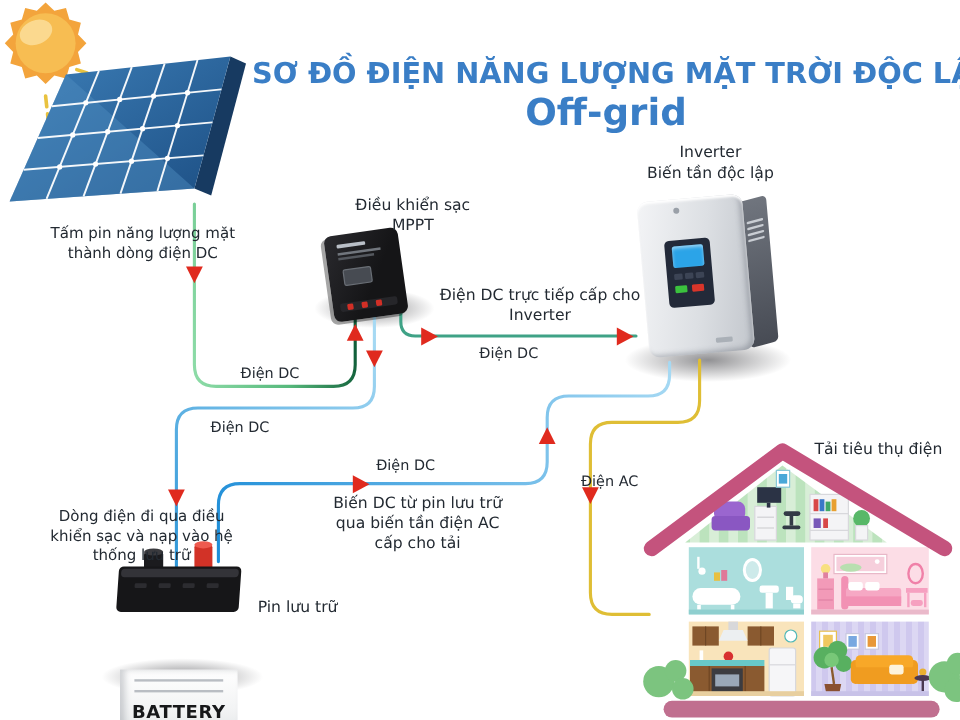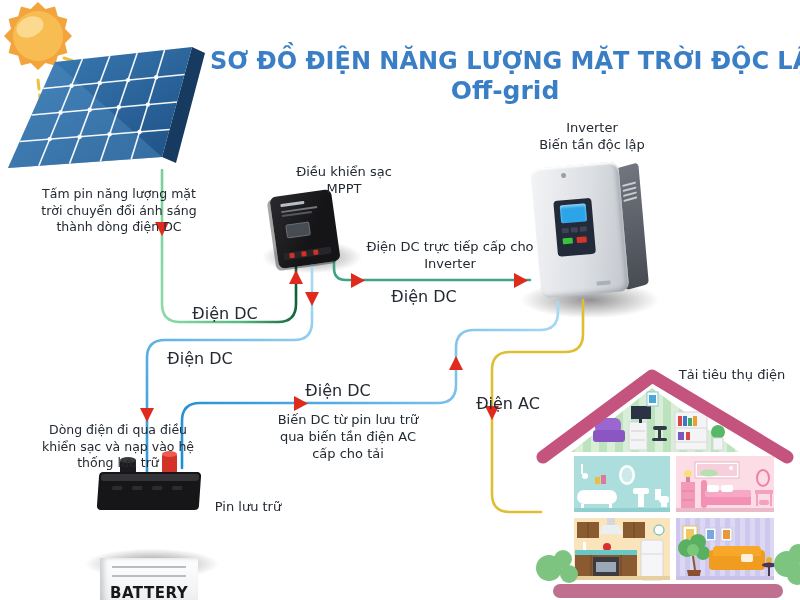--- a/index.html
+++ b/index.html
@@ -2,28 +2,28 @@
 <html><head>
 <meta charset="utf-8">
 <style>
   html,body{margin:0;padding:0;}
   body{font-family:"DejaVu Sans","Liberation Sans",sans-serif;background:#fff;}
   #stage{position:relative;width:800px;height:600px;background:#ffffff;overflow:hidden;}
 
   .txt{position:absolute;text-align:center;color:#232a32;z-index:6;}
   .txt div{white-space:nowrap;}
   .caption{font-size:12.5px;line-height:1.32;padding-left:40px;}
-  .wire-label{font-size:16px;}
+  .wire-label{font-size:12px;}
   .dev-label{font-size:13px;line-height:1.3;}
   .annot{font-size:13px;line-height:1.32;}
 
   .title{position:absolute;left:210px;top:46px;width:590px;text-align:center;
          font-weight:bold;color:#3a7ec6;z-index:6;}
   .title .t1{font-size:24px;line-height:1.25;white-space:nowrap;}
-  .title .t2{font-size:25px;line-height:1.2;}
+  .title .t2{font-size:31px;line-height:1.2;}
 
   .shadow{position:absolute;border-radius:50%;z-index:1;
           background:radial-gradient(ellipse at center,rgba(35,35,40,.5) 0%,rgba(35,35,40,0) 68%);}
 
   svg.layer{position:absolute;left:0;top:0;z-index:2;}
 
   
   .mppt{position:absolute;left:274px;top:193px;width:62px;height:72px;z-index:3;
         background:linear-gradient(120deg,#2a2a2e,#151517 60%);border-radius:6px;
         transform:rotate(-8deg);box-shadow:-3px 2px 0 rgba(0,0,0,.35);}
@@ -362,21 +362,20 @@
       <g fill="#7cc47f">
         <circle cx="252" cy="202" r="13"></circle>
           <circle cx="263" cy="191" r="9"></circle>
           <circle cx="262" cy="213" r="10"></circle>
       </g>
     </svg>
   </div>
 
   <div class="txt caption" style="left:0px;top:186px;width:158px;">
     <div>Tấm pin năng lượng mặt</div>
-    <div>trời chuyển đổi ánh sáng</div>
     <div>thành dòng điện DC</div>
   </div>
 
   <div class="txt dev-label" style="left:284px;top:164px;width:120px;">
     <div>Điều khiển sạc</div>
     <div>MPPT</div>
   </div>
 
   <div class="txt dev-label" style="left:531px;top:120px;width:122px;">
     <div>Inverter</div>

